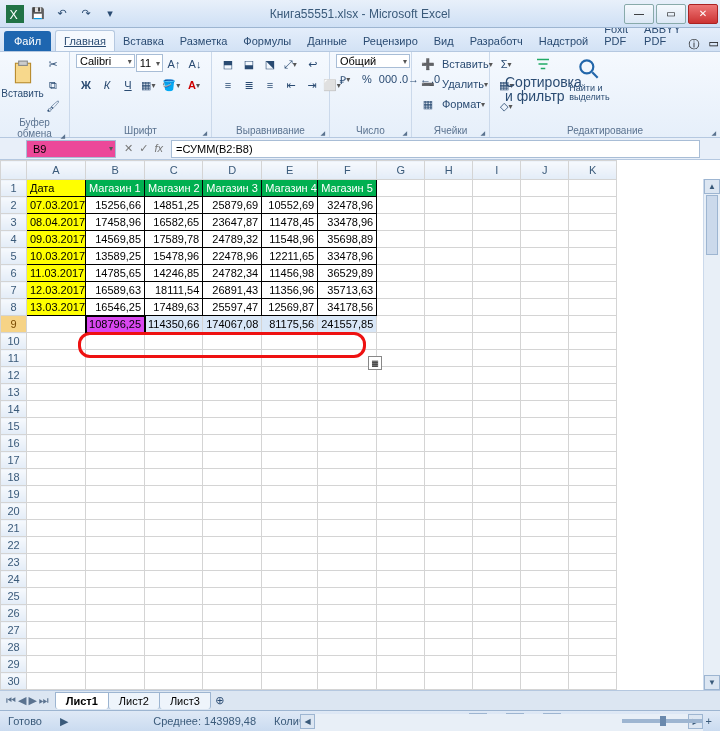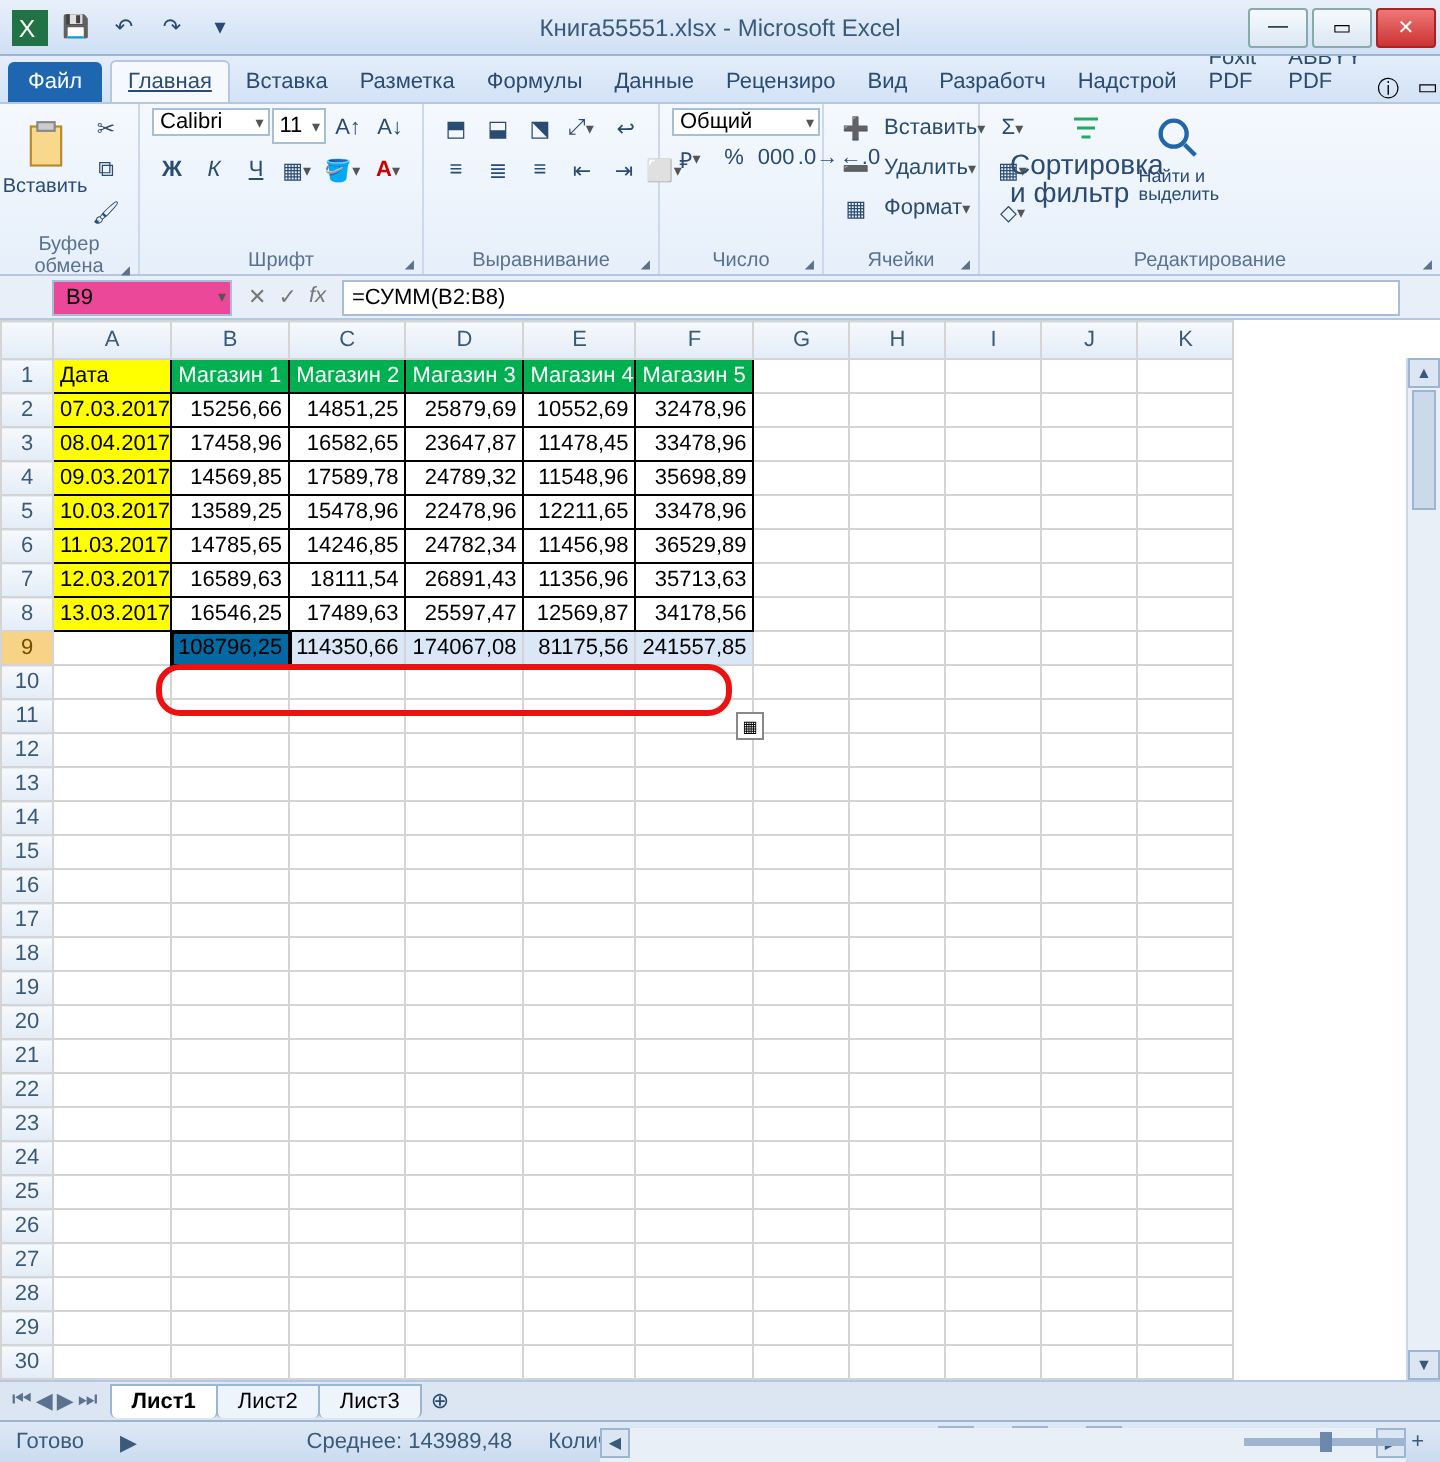--- a/index.html
+++ b/index.html
@@ -49,21 +49,21 @@
   .grid th, .grid td { border: 1px solid #d4d4d4; height: 17px; font-size: 11px; overflow:hidden; white-space:nowrap;}
   .grid th { background: linear-gradient(#f6f9fd,#e3ecf7); color:#3a5a7a; font-weight:normal; text-align:center;}
   .colhdr th { height: 19px; }
   .rowhdr { width: 26px; background: linear-gradient(#f6f9fd,#e3ecf7); text-align:center; color:#3a5a7a;}
   .rowhdr.active { background: #f6d386; color:#7a4a00;}
   .cell { padding: 0 3px; text-align:right;}
   .data-cell { background:#fff; border:1px solid #000 !important;margin-left:24px; }
   .hdr-yellow { background:#ffff00; border:1px solid #000 !important; text-align:left; padding-left:3px;}
   .hdr-green { background:#00b050; color:#fff; border:1px solid #000 !important; text-align:left; padding-left:3px;}
   .sel-range td.sel { background:#d9e7f7; }
-  .sel-range td.active { background:#0369a1; }
+  .sel-range td.active { background:#d946ef; }
   .red-ring { position:absolute; border:3px solid #e11; border-radius:12px; pointer-events:none;}
   .autofill-handle { position:absolute; width:14px; height:14px; border:1px solid #888; background:#fff; font-size:8px; display:flex; align-items:center; justify-content:center;}
 
   
   .sheet-tabs { height: 20px; background:#dce6f2; border-top:1px solid #b5c8e0; display:flex; align-items:center; font-size:11px;}
   .sh-nav { display:flex; gap:2px; padding:0 6px; color:#5a728f;}
   .sh-tab { padding:2px 10px; border:1px solid #9db5d1; border-bottom:none; border-radius:0 0 3px 3px; margin-right:-1px; background:#eef4fb;}
   .sh-tab.active { background:#fff; font-weight:bold;}
 
   

